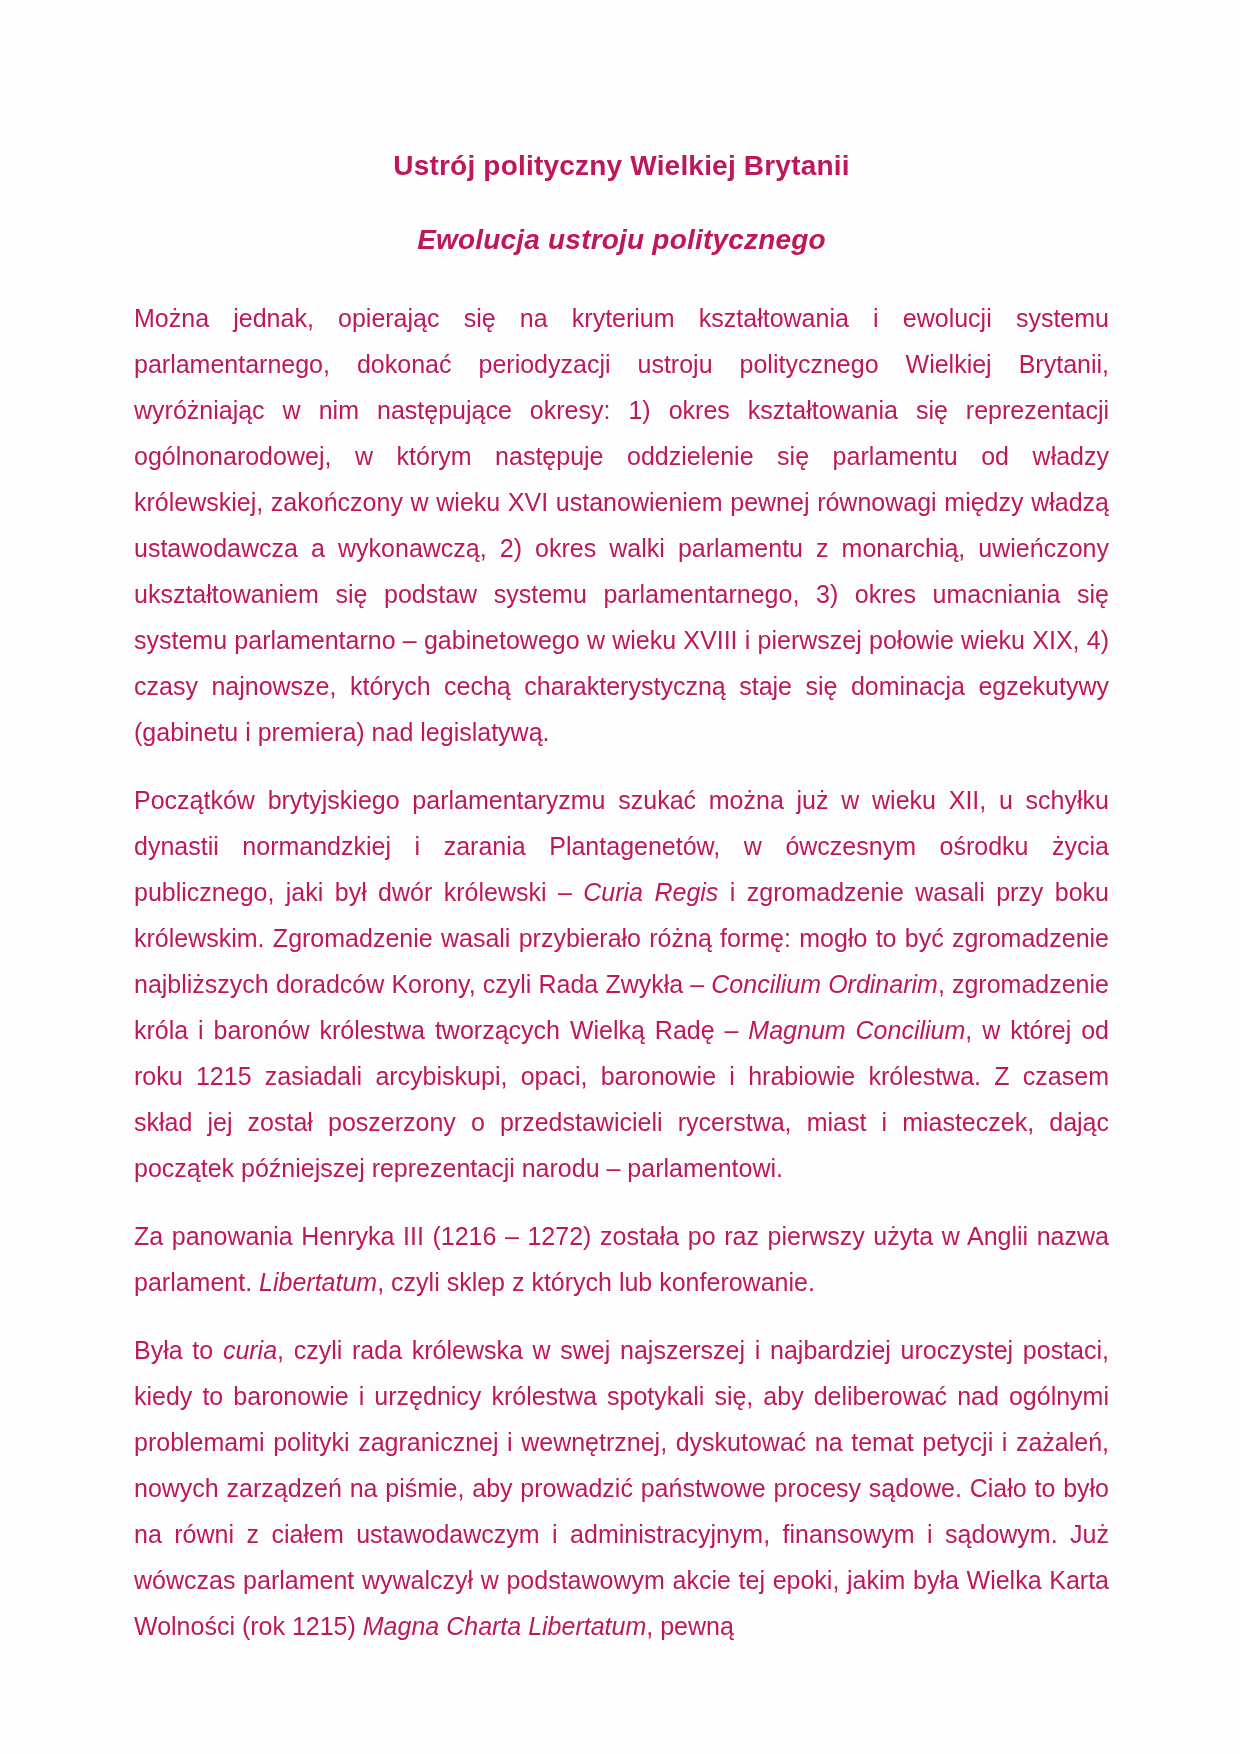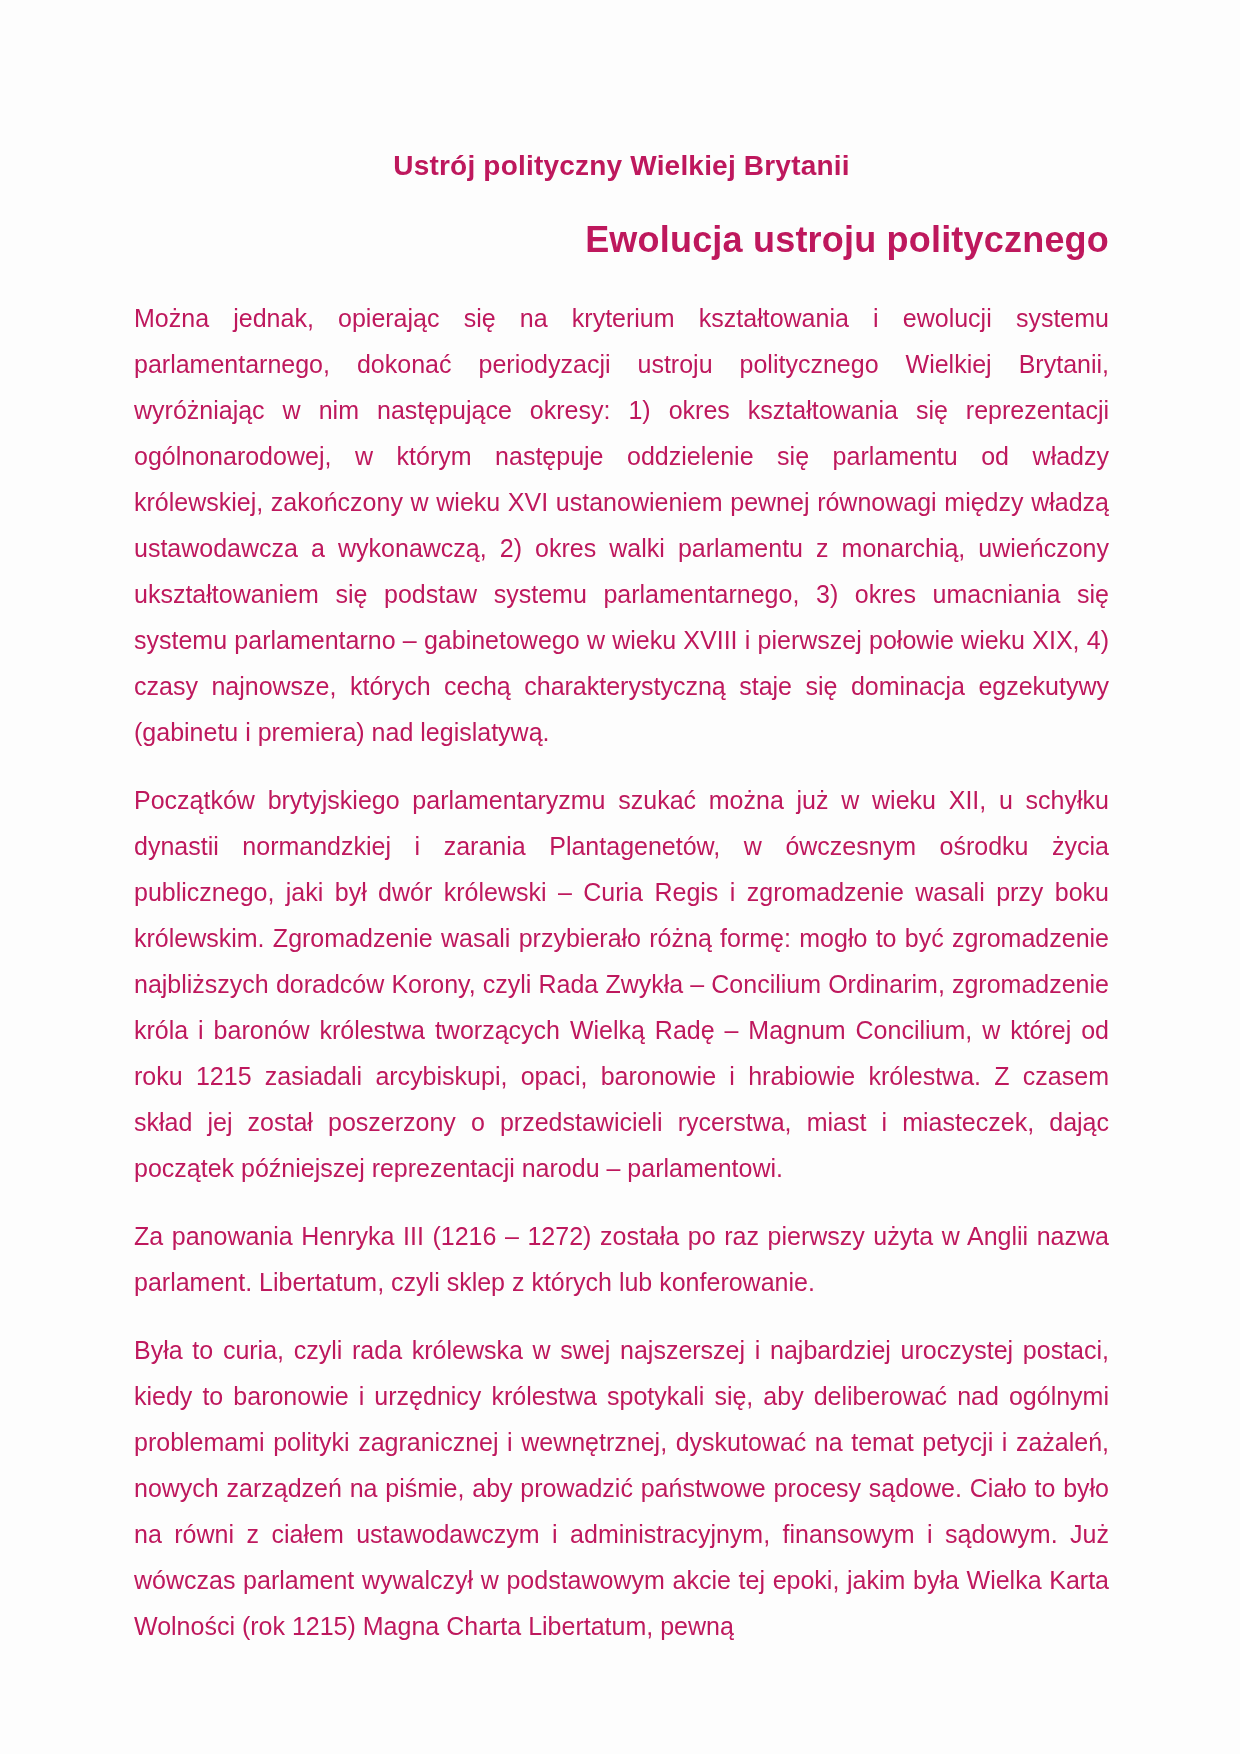--- a/index.html
+++ b/index.html
@@ -25,37 +25,39 @@
   .doc-title {
     margin: 0;
     font-size: 28px;
     line-height: 32px;
     font-weight: 700;
     text-align: center;
     letter-spacing: 0.2px;
   }
   .doc-subtitle {
     margin: 42px 0 0 0;
-    font-size: 36px;
+    font-size: 28px;
     line-height: 32px;
     font-weight: 700;
-    text-align: right;
+    text-align: center;
     letter-spacing: 0.2px;
+    font-style: italic;
   }
   .paragraphs {
     margin-top: 39px;
   }
   .paragraphs p {
     margin: 0 0 22px 0;
     font-size: 25px;
     line-height: 46px;
     text-align: justify;
     font-weight: 400;
   }
   .paragraphs p span.italic {
+    font-style: italic;
   }
 </style>
 </head>
 <body>
 
 <div class="page">
   <div class="doc">
     <h1 class="doc-title">Ustrój polityczny Wielkiej Brytanii</h1>
     <h2 class="doc-subtitle">Ewolucja ustroju politycznego</h2>
     <div class="paragraphs">

